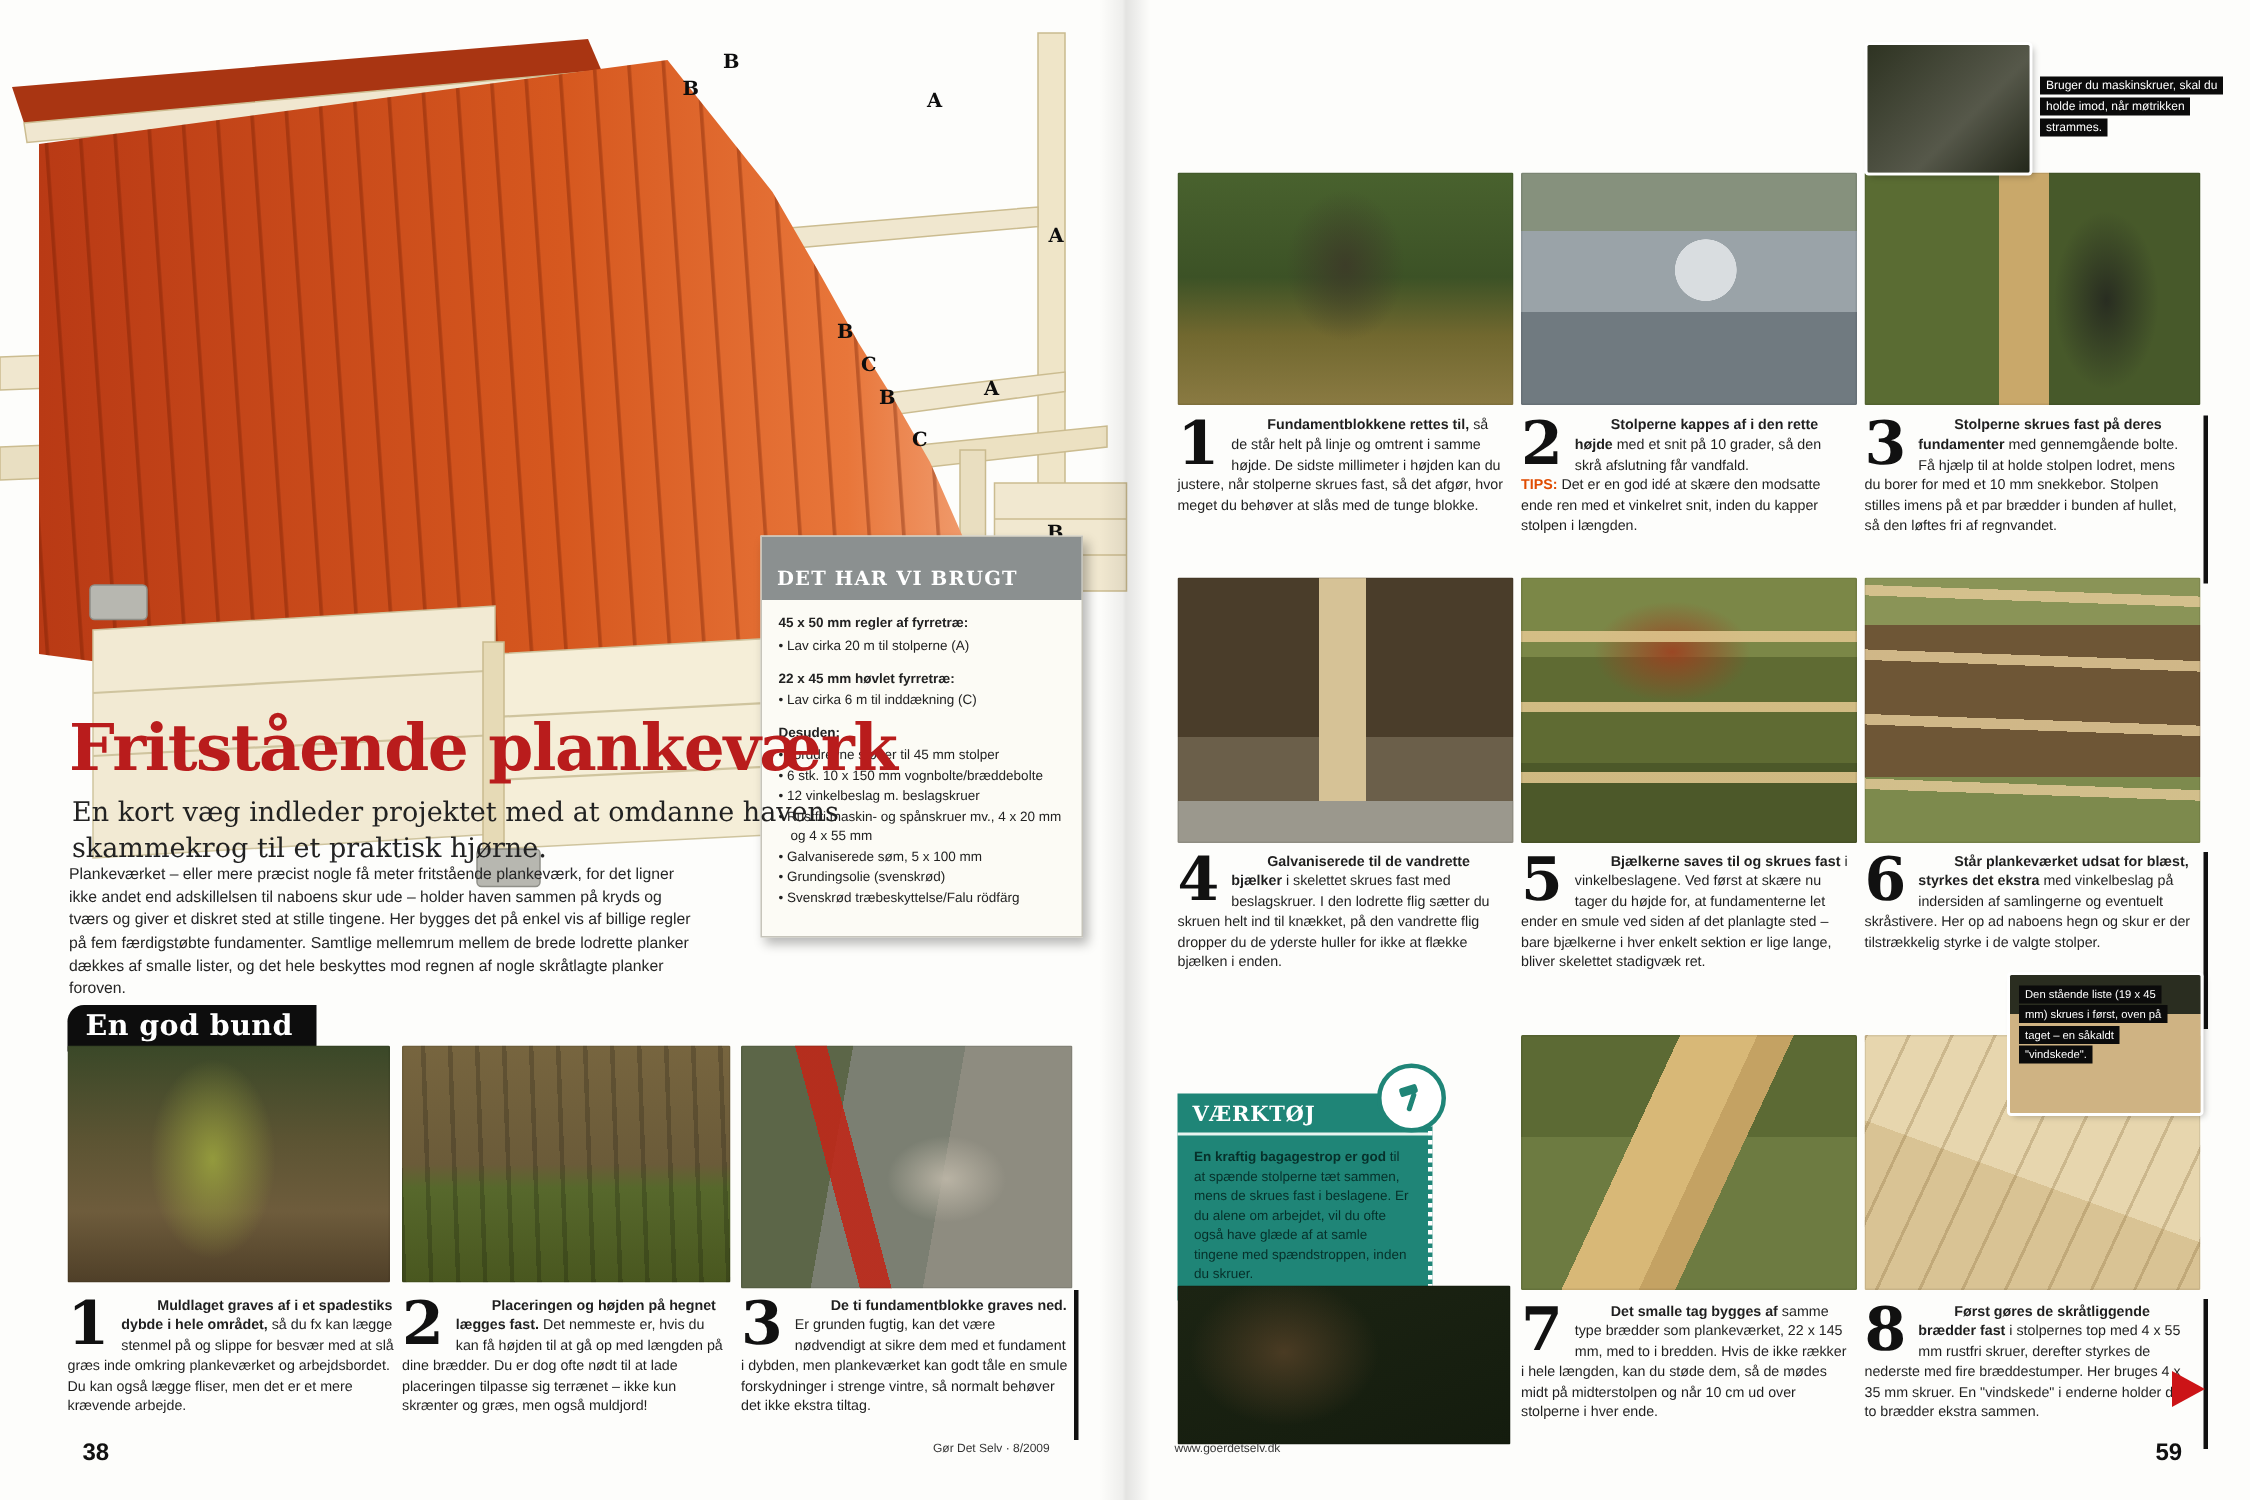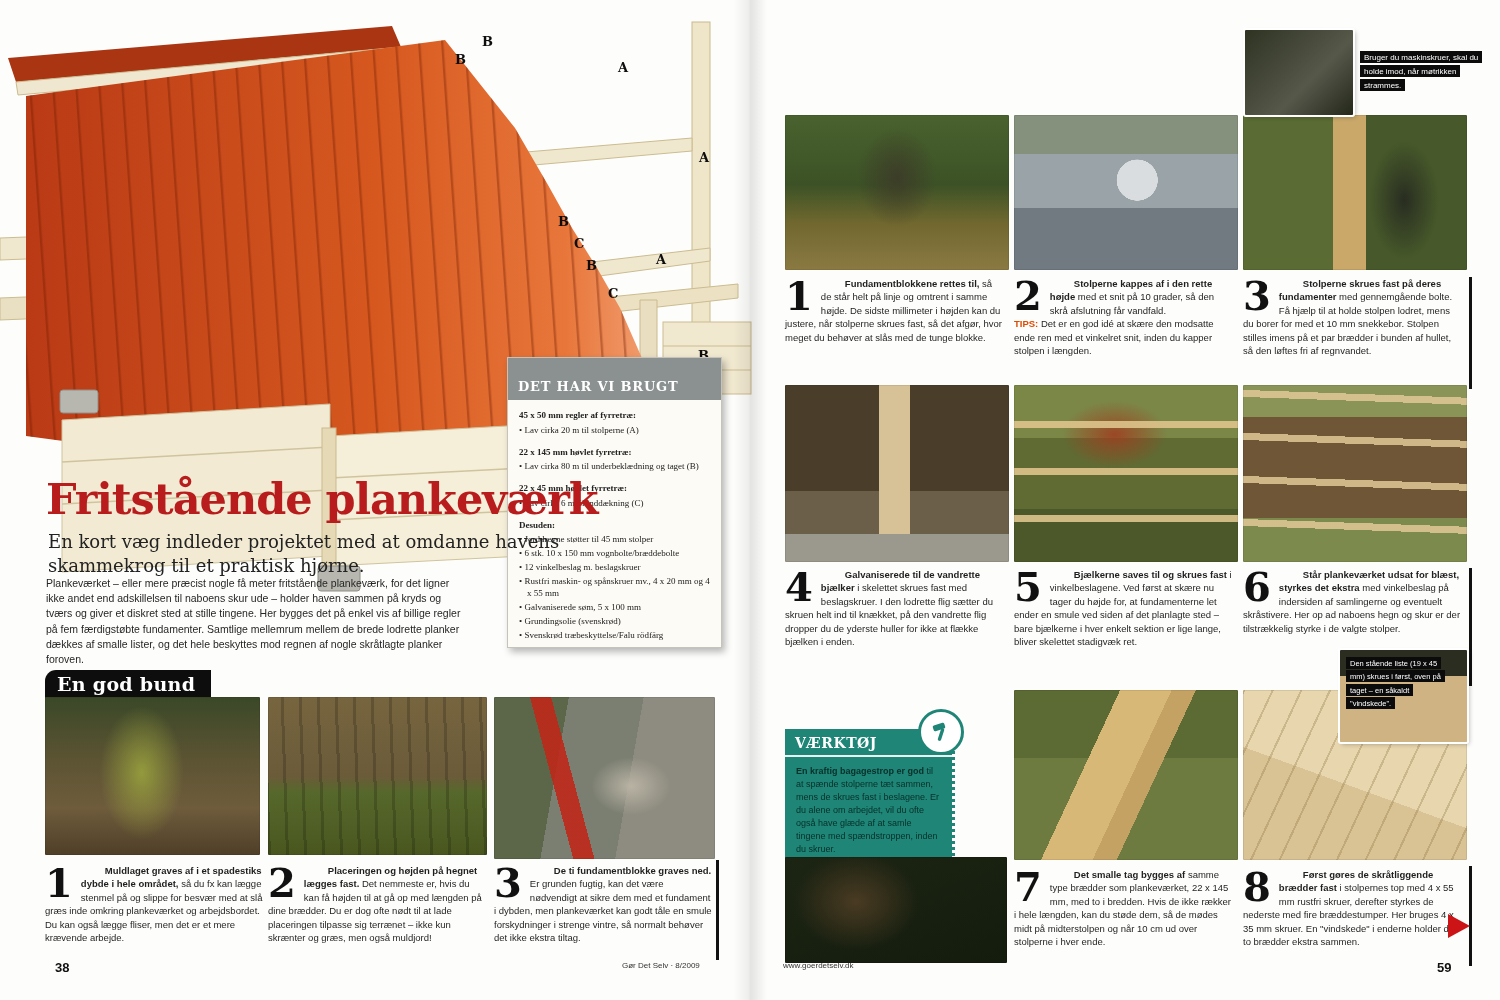--- a/index.html
+++ b/index.html
@@ -24,41 +24,41 @@
   .title{position:absolute;font-family:"DejaVu Serif","Liberation Serif",serif;font-weight:bold;
          font-size:43px;letter-spacing:-1px;color:#b91c1c;}
   .standfirst{position:absolute;font-family:"DejaVu Serif","Liberation Serif",serif;font-size:18px;
               line-height:1.32;color:#222;width:580px;}
   .intro{position:absolute;width:424px;font-size:10.5px;line-height:1.45;color:#262626;}
   
   .mat{position:absolute;left:507px;top:357px;width:213px;background:#fcfbf5;border:1px solid #c6c4ba;
        box-shadow:3px 4px 7px rgba(0,0,0,0.28);}
   .mat-hdr{background:#8b9090;color:#fff;font-family:"DejaVu Serif","Liberation Serif",serif;
            font-weight:bold;font-size:13px;padding:21px 10px 6px;letter-spacing:.8px;}
-  .mat-body{padding:9px 11px 5px;font-size:9px;line-height:1.42;color:#222;font-family:Liberation Serif, serif;}
+  .mat-body{padding:9px 11px 18px;font-size:9px;line-height:1.42;color:#222;}
   .mat-group{margin-bottom:9px;}
   .mat-group:last-child{margin-bottom:0;}
   .mat-group h4{margin:0 0 2px;font-size:9px;font-weight:bold;}
   .mat-group ul{margin:0;padding:0;list-style:none;}
   .mat-group li{padding-left:8px;text-indent:-8px;margin-bottom:1px;}
   .mat-group li::before{content:"• ";}
   
   .toolbox{position:absolute;left:785px;top:729px;width:170px;background:#1f8577;
            border-right:3px dotted #fff;box-sizing:border-box;}
   .toolbox-hdr{color:#fff;font-family:"DejaVu Serif","Liberation Serif",serif;font-weight:bold;
                font-size:14px;padding:6px 10px 4px;border-bottom:2px solid #e8f4f0;letter-spacing:.5px;}
   .toolbox-body{padding:8px 11px 11px;font-size:9px;line-height:1.45;color:#06302a;}
   .tool-badge{position:absolute;right:-12px;top:-20px;width:40px;height:40px;border-radius:50%;
               background:#fff;border:3px solid #1f8577;display:flex;align-items:center;justify-content:center;}
   
   .cap{position:absolute;font-size:8px;line-height:1.8;color:#fff;}
   .cap span{background:#0b0b0b;padding:1.5px 4px;-webkit-box-decoration-break:clone;box-decoration-break:clone;}
   .inset{position:absolute;box-shadow:0 0 0 2px #fff,2px 2px 5px rgba(0,0,0,.3);}
   
-  .folio{position:absolute;font-size:13px;font-weight:bold;color:#111;}
+  .folio{position:absolute;font-size:16px;font-weight:bold;color:#111;}
   .footline{position:absolute;font-size:8px;color:#333;}
   .arrow-next{position:absolute;width:0;height:0;border-left:22px solid #cc1417;
               border-top:12px solid transparent;border-bottom:12px solid transparent;}
   
   .ill-label{position:absolute;font-family:"DejaVu Serif","Liberation Serif",serif;font-weight:bold;
              font-size:13px;color:#0d0d0d;}
 </style>
 </head>
 <body>
 
@@ -128,26 +128,20 @@
     <span class="ill-label" style="left:698px;top:348px;">B</span>
   </div>
 
   <div class="mat">
     <div class="mat-hdr">DET HAR VI BRUGT</div>
     <div class="mat-body">
       <div class="mat-group">
         <h4>45 x 50 mm regler af fyrretræ:</h4>
         <ul>
             <li>Lav cirka 20 m til stolperne (A)</li>
-          </ul>
-      </div>
-      <div class="mat-group">
-        <h4>22 x 145 mm høvlet fyrretræ:</h4>
-        <ul>
-            <li>Lav cirka 80 m til underbeklædning og taget (B)</li>
           </ul>
       </div>
       <div class="mat-group">
         <h4>22 x 45 mm høvlet fyrretræ:</h4>
         <ul>
             <li>Lav cirka 6 m til inddækning (C)</li>
           </ul>
       </div>
       <div class="mat-group">
         <h4>Desuden:</h4>

